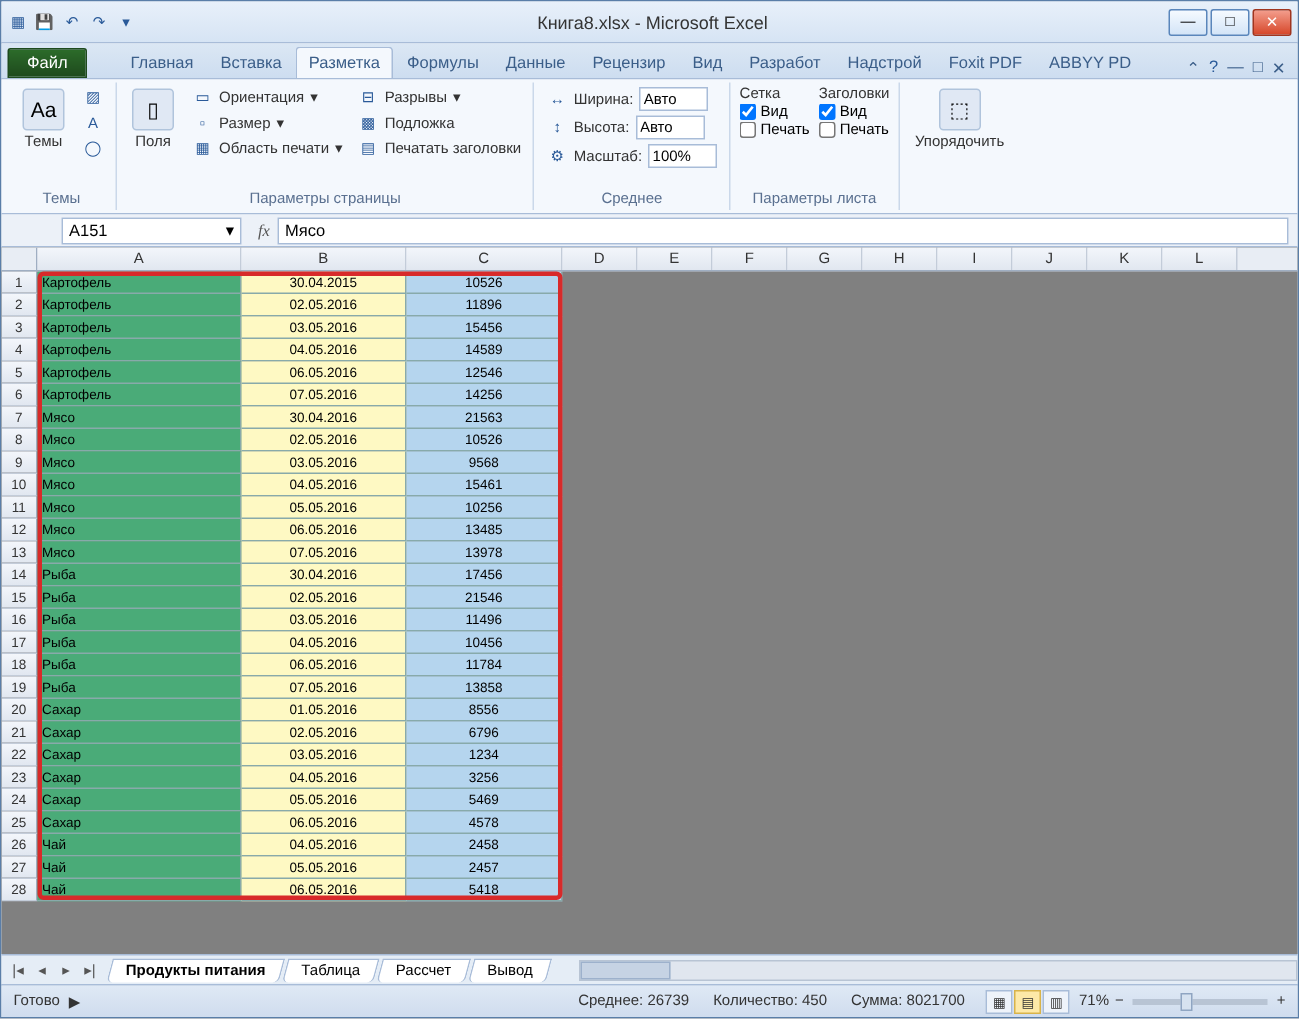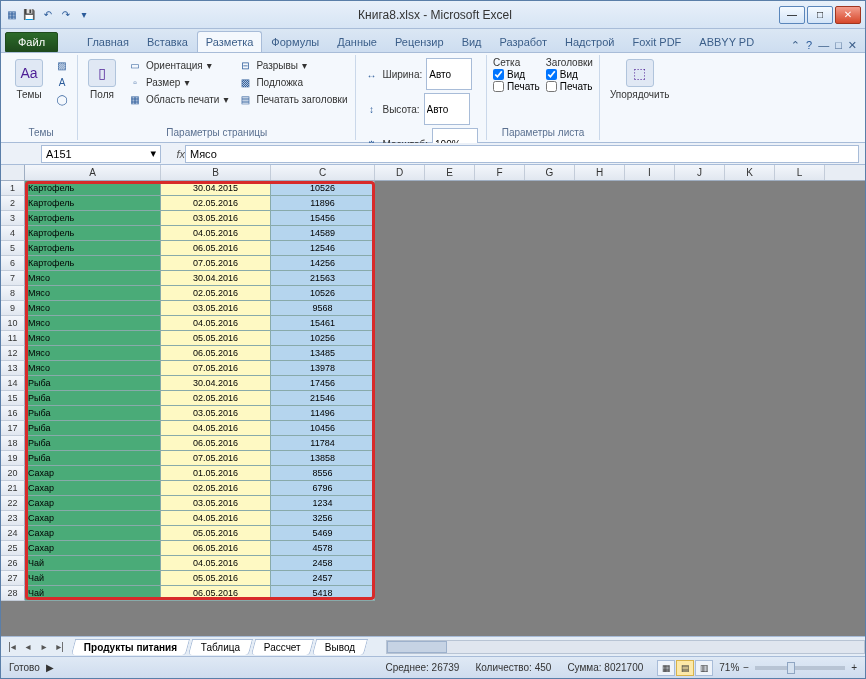--- a/index.html
+++ b/index.html
@@ -18,31 +18,31 @@
 .ribbon-tab { padding: 4px 8px; color: #3b5e89; cursor: pointer; border: 1px solid transparent; border-bottom: none; }
 .ribbon-tab.file { background: linear-gradient(#2c6b2a,#1e4a1d); color: #fff; border: 1px solid #1e4a1d; border-radius: 2px 2px 0 0; margin-right: 4px; padding: 3px 12px; }
 .ribbon-tab.active { background: #f4f8fd; border-color: #a8bcd8; color: #3b5e89; border-radius: 3px 3px 0 0; }
 .help-icons { margin-left: auto; display: flex; gap: 6px; padding-right: 8px; color: #3b5e89; font-size: 11px; }
 
 .ribbon-body { height: 90px; background: #f4f8fd; border-bottom: 1px solid #a8bcd8; display: flex; padding: 2px 4px; }
 .ribbon-group { border-right: 1px solid #cad8ea; padding: 2px 6px; display: flex; flex-direction: column; justify-content: space-between; align-items: center; min-width: 50px; }
 .rg-content { display: flex; gap: 6px; align-items: flex-start; flex: 1; }
 .rg-title { font-size: 10px; color: #5a7090; text-align: center; margin-top: 2px; }
 .btn-large { display: flex; flex-direction: column; align-items: center; gap: 2px; padding: 2px 4px; cursor: pointer; font-size: 10px; color: #333; }
-.btn-large .bicon { width: 28px; height: 28px; background: #e0e8f4; border: 1px solid #b0c4dc; border-radius: 3px; display: flex; align-items: center; justify-content: center; font-size: 14px; color: #4c1d95; }
+.btn-large .bicon { width: 28px; height: 28px; background: #e0e8f4; border: 1px solid #b0c4dc; border-radius: 3px; display: flex; align-items: center; justify-content: center; font-size: 14px; color: #000000; }
 .btn-stack { display: flex; flex-direction: column; gap: 1px; font-size: 10px; }
 .btn-small { display: flex; align-items: center; gap: 4px; padding: 1px 2px; cursor: pointer; color: #333; white-space: nowrap; }
 .btn-small .sicon { width: 14px; height: 14px; display: inline-flex; align-items: center; justify-content: center; color: #2a5a99; font-size: 10px; }
-.combo { border: 1px solid #a8bcd8; background: #fff; font-size: 10px; padding: 0 2px; width: 46px; height: 32px; }
+.combo { border: 1px solid #a8bcd8; background: #fff; font-size: 10px; padding: 0 2px; width: 46px; height: 16px; }
 .chk { display: flex; align-items: center; gap: 3px; font-size: 10px; }
 .chk input { width: 11px; height: 11px; }
 
 .formula-bar { height: 22px; display: flex; align-items: center; border-bottom: 1px solid #a8bcd8; background: #ecf1f8; }
 .name-box { width: 120px; height: 18px; border: 1px solid #a8bcd8; background: #fff; margin: 0 6px 0 40px; padding: 0 4px; font-size: 11px; display: flex; align-items: center; justify-content: space-between; }
-.fx-label { width: 18px; text-align: right; font-style: italic; color: #555; }
+.fx-label { width: 18px; text-align: center; font-style: italic; color: #555; font-family: Liberation Serif, serif; }
 .formula-input { flex: 1; height: 18px; border: 1px solid #a8bcd8; background: #fff; margin-right: 6px; padding: 0 4px; font-size: 11px; display: flex; align-items: center; }
 
 .sheet-area { flex: 1; display: flex; flex-direction: column; background: #808080; overflow: hidden; position: relative; }
 .col-headers { display: flex; height: 16px; background: #e8edf4; border-bottom: 1px solid #9faec2; }
 .corner { width: 24px; border-right: 1px solid #9faec2; background: #e8edf4; }
 .col-h { border-right: 1px solid #c3ccd9; background: linear-gradient(#f3f6fb,#e1e7f0); text-align: center; font-size: 10px; color: #333; line-height: 15px; }
 .col-a { width: 136px; } .col-b { width: 110px; } .col-c { width: 104px; }
 .col-rest { width: 50px; }
 .grid-rows { overflow: hidden; height: 420px; }
 .row { display: flex; height: 15px; }

